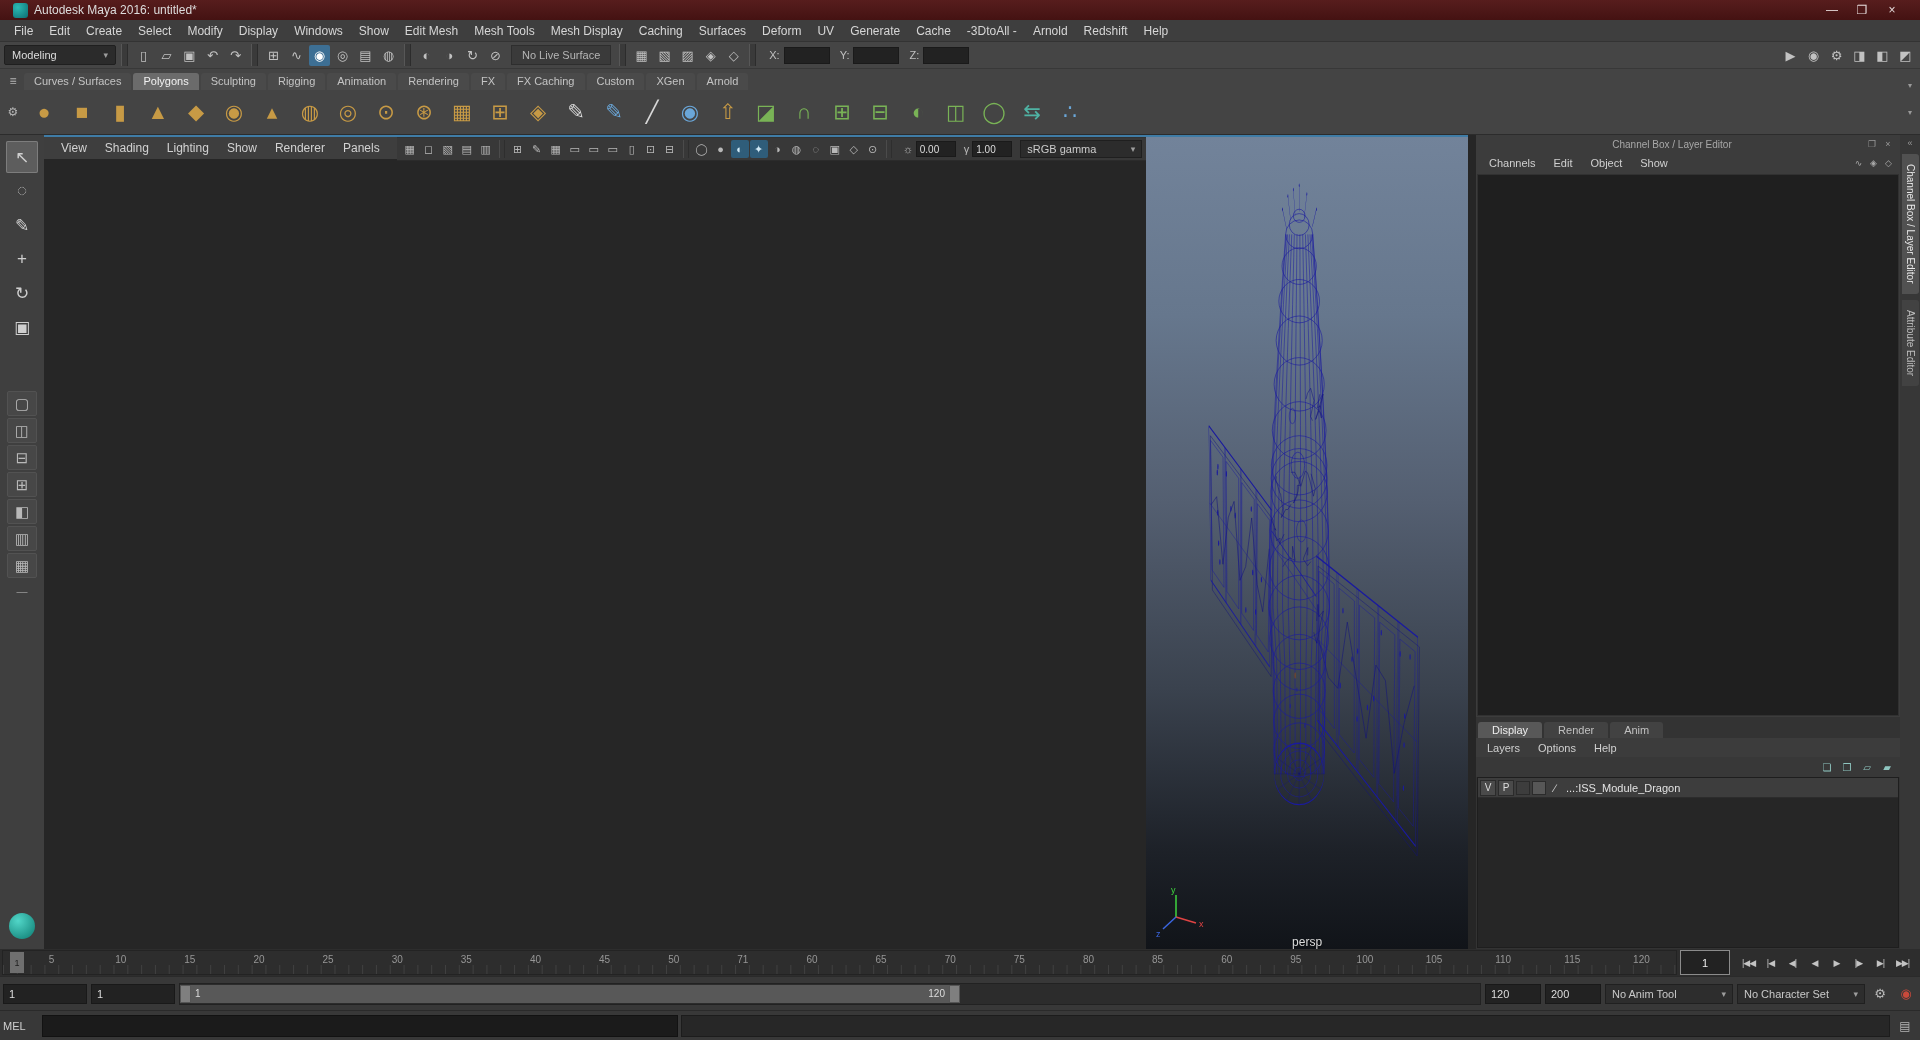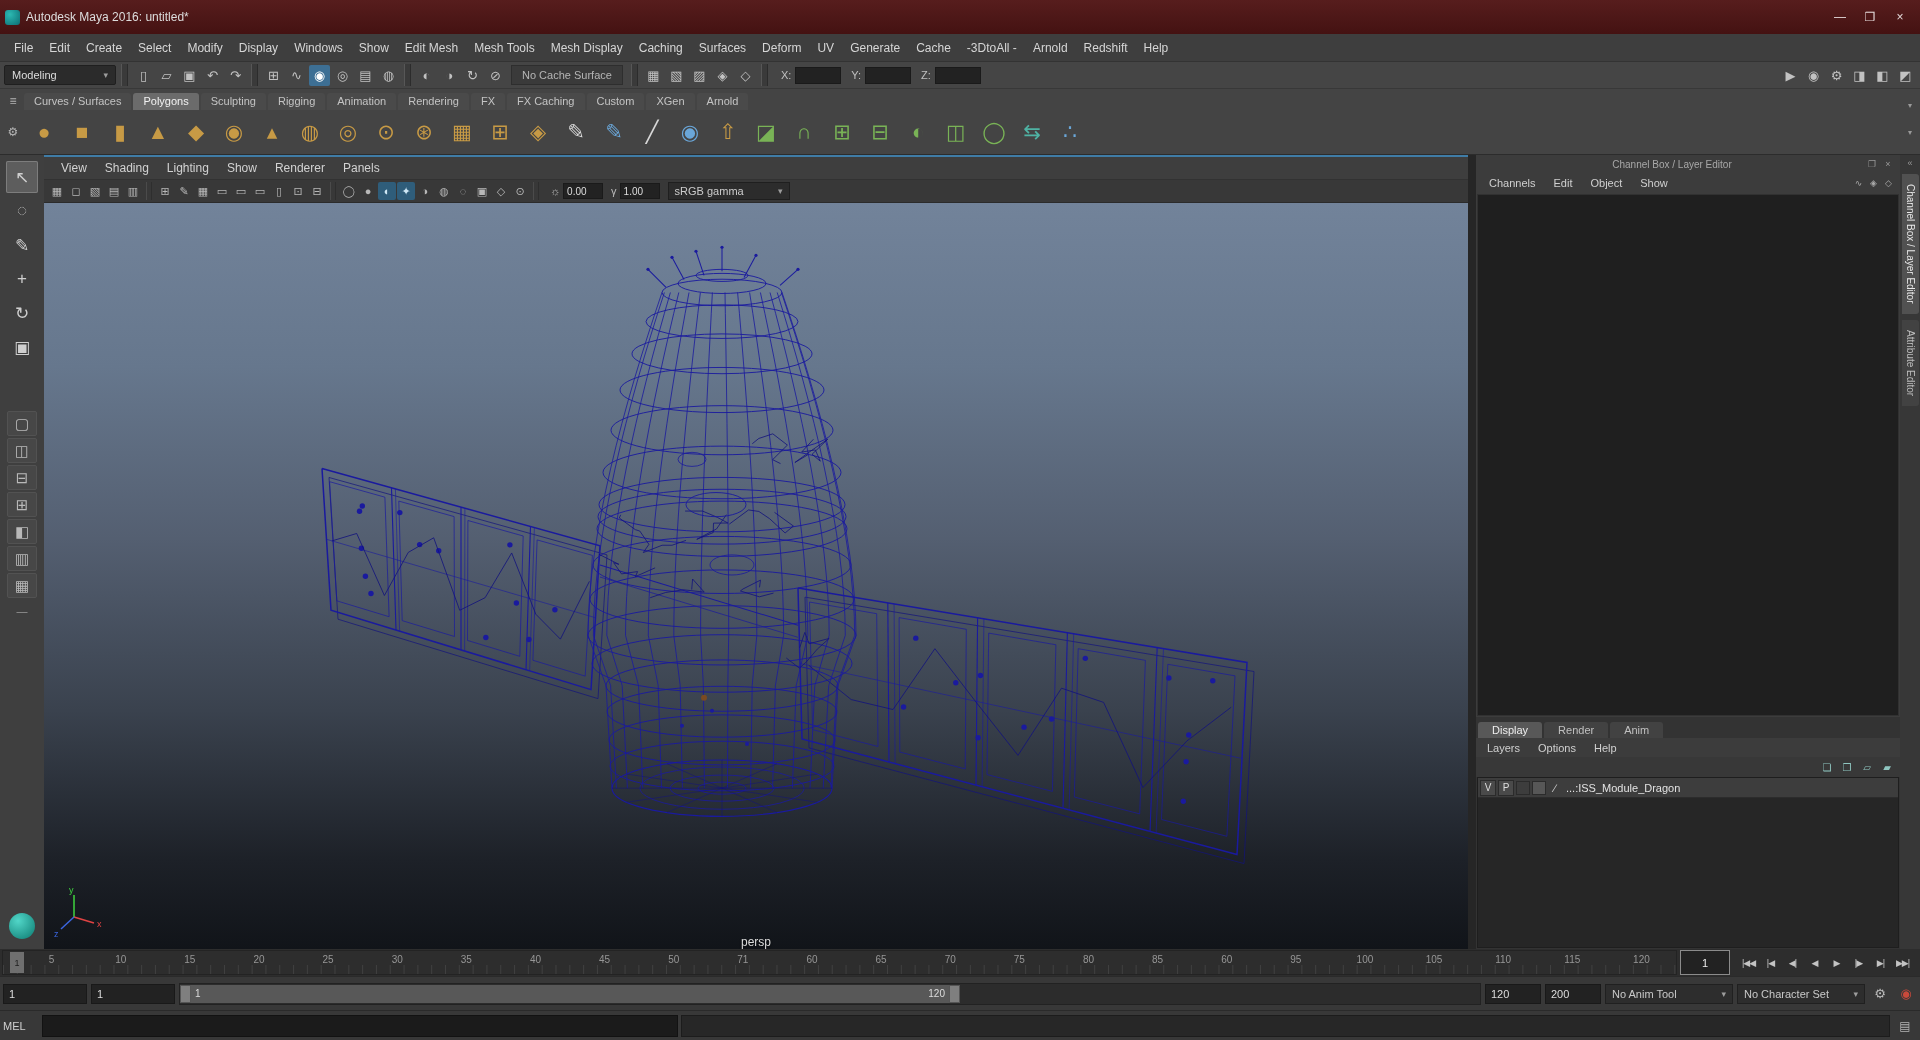--- a/index.html
+++ b/index.html
@@ -2,27 +2,27 @@
 <html><head>
 <meta charset="utf-8">
 <style>
   *{box-sizing:border-box;margin:0;padding:0}
   html,body{width:1920px;height:1040px;overflow:hidden}
   body{font-family:"Liberation Sans","DejaVu Sans",sans-serif;font-size:11px;color:#c8c8c8;background:#444;cursor:default}
   .app{width:1920px;height:1040px;display:flex;flex-direction:column}
   .spacer{flex:1}
 
   
-  .titlebar{height:34px;background:linear-gradient(#571d1d,#441212);display:flex;align-items:center;gap:6px;padding:0 5px;color:#ddd;font-size:12px;flex:none}
+  .titlebar{height:20px;background:linear-gradient(#571d1d,#441212);display:flex;align-items:center;gap:6px;padding:0 13px;color:#ddd;font-size:12px;flex:none}
   .maya-logo{width:15px;height:15px;border-radius:3px;background:radial-gradient(circle at 32% 30%,#2cb9b2,#0c6d73);flex:none}
   .win-controls{margin-left:auto;display:flex}
   .winbtn{width:30px;height:20px;display:flex;align-items:center;justify-content:center;color:#e3d8d8;font-size:12px}
 
   
-  .menubar{height:28px;background:#3e3e3e;display:flex;align-items:center;padding:0 6px;border-bottom:1px solid #333;flex:none}
+  .menubar{height:22px;background:#3e3e3e;display:flex;align-items:center;padding:0 6px;border-bottom:1px solid #333;flex:none}
   .menu-item{padding:0 8px;font-size:12px;color:#d6d6d6}
 
   
   .statusline{height:27px;background:#454545;display:flex;align-items:center;padding:0 4px;gap:2px;border-bottom:1px solid #383838;flex:none}
   .dd{position:relative}
   .dd::after{content:"▾";margin-left:auto;color:#9d9d9d;font-size:9px;padding-left:6px}
   .mode-dd{width:112px;height:20px;background:#2b2b2b;border:1px solid #1f1f1f;border-radius:2px;display:flex;align-items:center;padding:0 7px;font-size:11px;color:#ddd}
   .sep{width:7px;height:22px;margin:0 3px;background:#3a3a3a;border-left:1px solid #575757;border-right:1px solid #2c2c2c}
   .sicon{width:21px;height:21px;display:flex;align-items:center;justify-content:center;color:#c2c2c2;font-size:13px;border-radius:2px}
   .sicon.active{background:#3d6f94;color:#fff}
@@ -43,21 +43,21 @@
   
   .main{flex:1;display:flex;background:#262626;min-height:0}
   .toolbox{width:44px;background:#3f3f3f;display:flex;flex-direction:column;align-items:center;padding-top:6px;gap:2px;flex:none}
   .tool{width:32px;height:32px;display:flex;align-items:center;justify-content:center;color:#cfcfcf;font-size:17px;border-radius:2px}
   .tool.active{background:#5d5d5d;box-shadow:inset 0 0 0 1px #7d7d7d}
   .tool-gap{height:44px;flex:none}
   .layout-btn{width:30px;height:25px;display:flex;align-items:center;justify-content:center;color:#b9b9b9;font-size:15px;background:#474747;border:1px solid #525252;border-radius:2px}
   .tool-dash{color:#9a9a9a;margin-top:5px}
   .toolbox-bottom{width:26px;height:26px;border-radius:50%;background:radial-gradient(circle at 35% 30%,#51d6c8,#0c7a70);margin-bottom:10px;flex:none}
 
-  .viewport{flex:1;display:flex;flex-direction:column;margin-right:8px;border-top:2px solid #3f7ca6;min-width:0}
+  .viewport{flex:1;display:flex;flex-direction:row;margin-right:8px;border-top:2px solid #3f7ca6;min-width:0}
   .vp-menubar{height:22px;background:#3e3e3e;display:flex;align-items:center;padding:0 8px;flex:none}
   .vp-menu{padding:0 9px;font-size:12px;color:#d2d2d2}
   .vp-toolbar{height:24px;background:#383838;display:flex;align-items:center;padding:0 4px;gap:1px;border-top:1px solid #323232;border-bottom:1px solid #2b2b2b;flex:none}
   .vicon{width:18px;height:18px;display:flex;align-items:center;justify-content:center;font-size:11px;color:#b8b8b8;border-radius:2px}
   .vicon.on{background:#2f5d7a;color:#cfe8f5}
   .vsep{width:6px;height:18px;border-left:1px solid #4b4b4b;border-right:1px solid #2e2e2e;margin:0 3px}
   .vp-field-icon{color:#b8b8b8;font-size:11px;margin:0 2px 0 7px}
   .vp-num{width:40px;height:16px;background:#222;border:1px solid #1a1a1a;color:#ddd;font-size:10px;padding:0 3px;font-family:inherit}
   .vp-colorspace{min-width:122px;height:18px;background:#2c2c2c;border:1px solid #1f1f1f;display:flex;align-items:center;padding:0 6px;font-size:11px;color:#ccc;margin-left:7px}
   .view3d{flex:1;position:relative;overflow:hidden;
@@ -180,21 +180,21 @@
       <span class="sicon">∿</span>
       <span class="sicon active">◉</span>
       <span class="sicon">◎</span>
       <span class="sicon">▤</span>
       <span class="sicon">◍</span>
     <span class="sep"></span>
     <span class="sicon">◐</span>
       <span class="sicon">◑</span>
       <span class="sicon">↻</span>
       <span class="sicon">⊘</span>
-    <div class="live-surface">No Cache Surface</div>
+    <div class="live-surface">No Live Surface</div>
     <span class="sep"></span>
     <span class="sicon">▦</span>
       <span class="sicon">▧</span>
       <span class="sicon">▨</span>
       <span class="sicon">◈</span>
       <span class="sicon">◇</span>
     <span class="sep"></span>
     <span class="axis-label">X:</span>
       <input class="axis-input" style="">
     <span class="axis-label">Y:</span>

